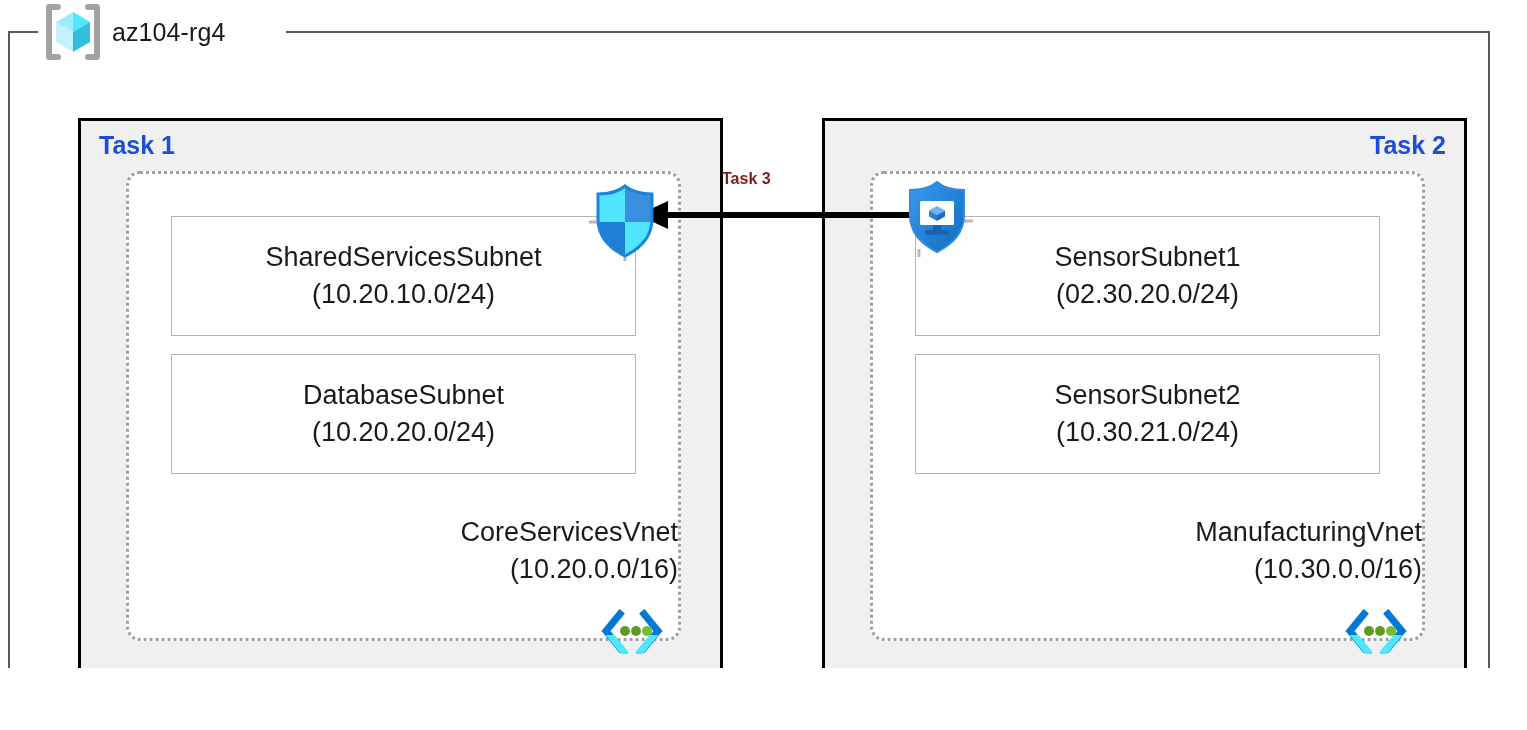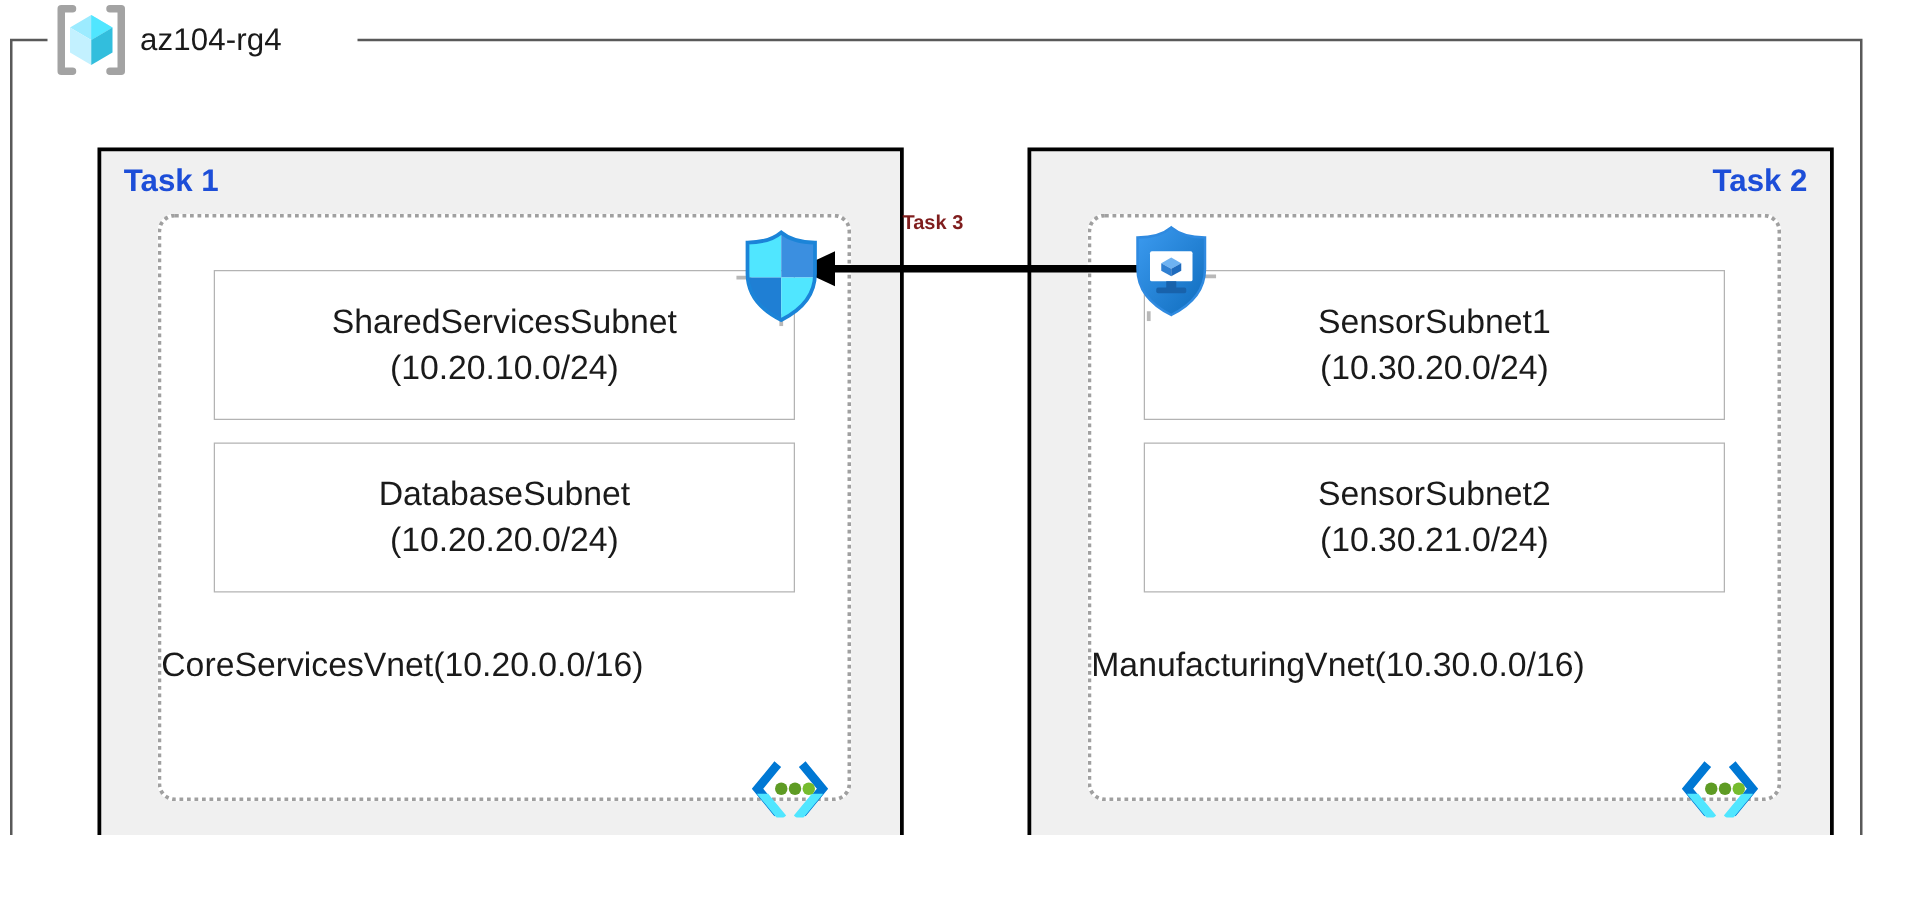--- a/index.html
+++ b/index.html
@@ -116,22 +116,22 @@
     white-space: nowrap;
   }
 
   
   .vnet-caption {
     position: absolute;
     left: 0;
     right: 0;
     top: 340px;
     display: flex;
-    flex-direction: row;
-    align-items: flex-start;
+    flex-direction: column;
+    align-items: flex-end;
   }
 
   
   .icon-vnet {
     position: absolute;
     right: 14px;
     bottom: -16px;
     width: 64px;
     height: 46px;
   }
@@ -241,21 +241,21 @@
     </svg>
   </div>
 
   <div class="task-box" id="task2-box">
     <span class="task-label right">Task 2</span>
 
     <div class="vnet-box">
 
       <div class="subnet-box subnet-1">
         <span class="ln">SensorSubnet1</span>
-        <span class="ln">(10.30.20.0/24)</span>
+        <span class="ln">(02.30.20.0/24)</span>
       </div>
 
       <div class="subnet-box subnet-2">
         <span class="ln">SensorSubnet2</span>
         <span class="ln">(10.30.21.0/24)</span>
       </div>
 
       <div class="vnet-caption">
         <span class="ln">ManufacturingVnet</span>
         <span class="ln">(10.30.0.0/16)</span>

